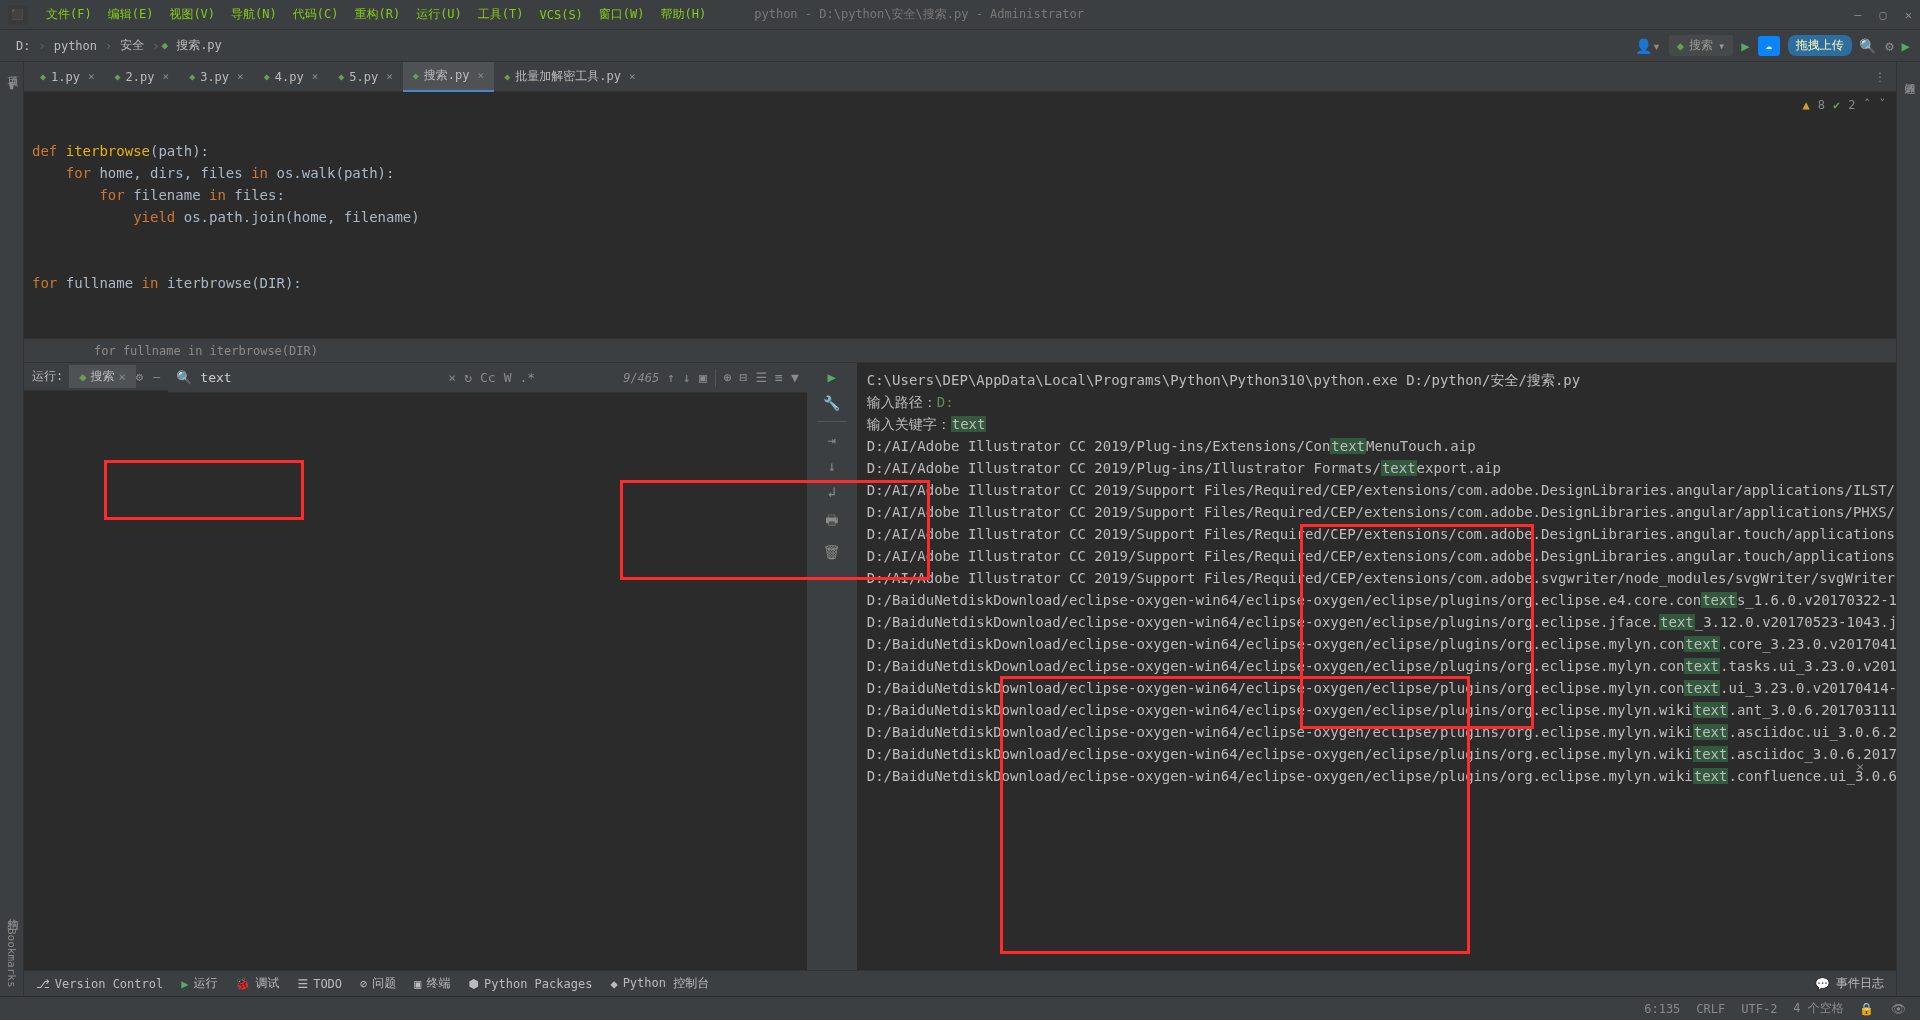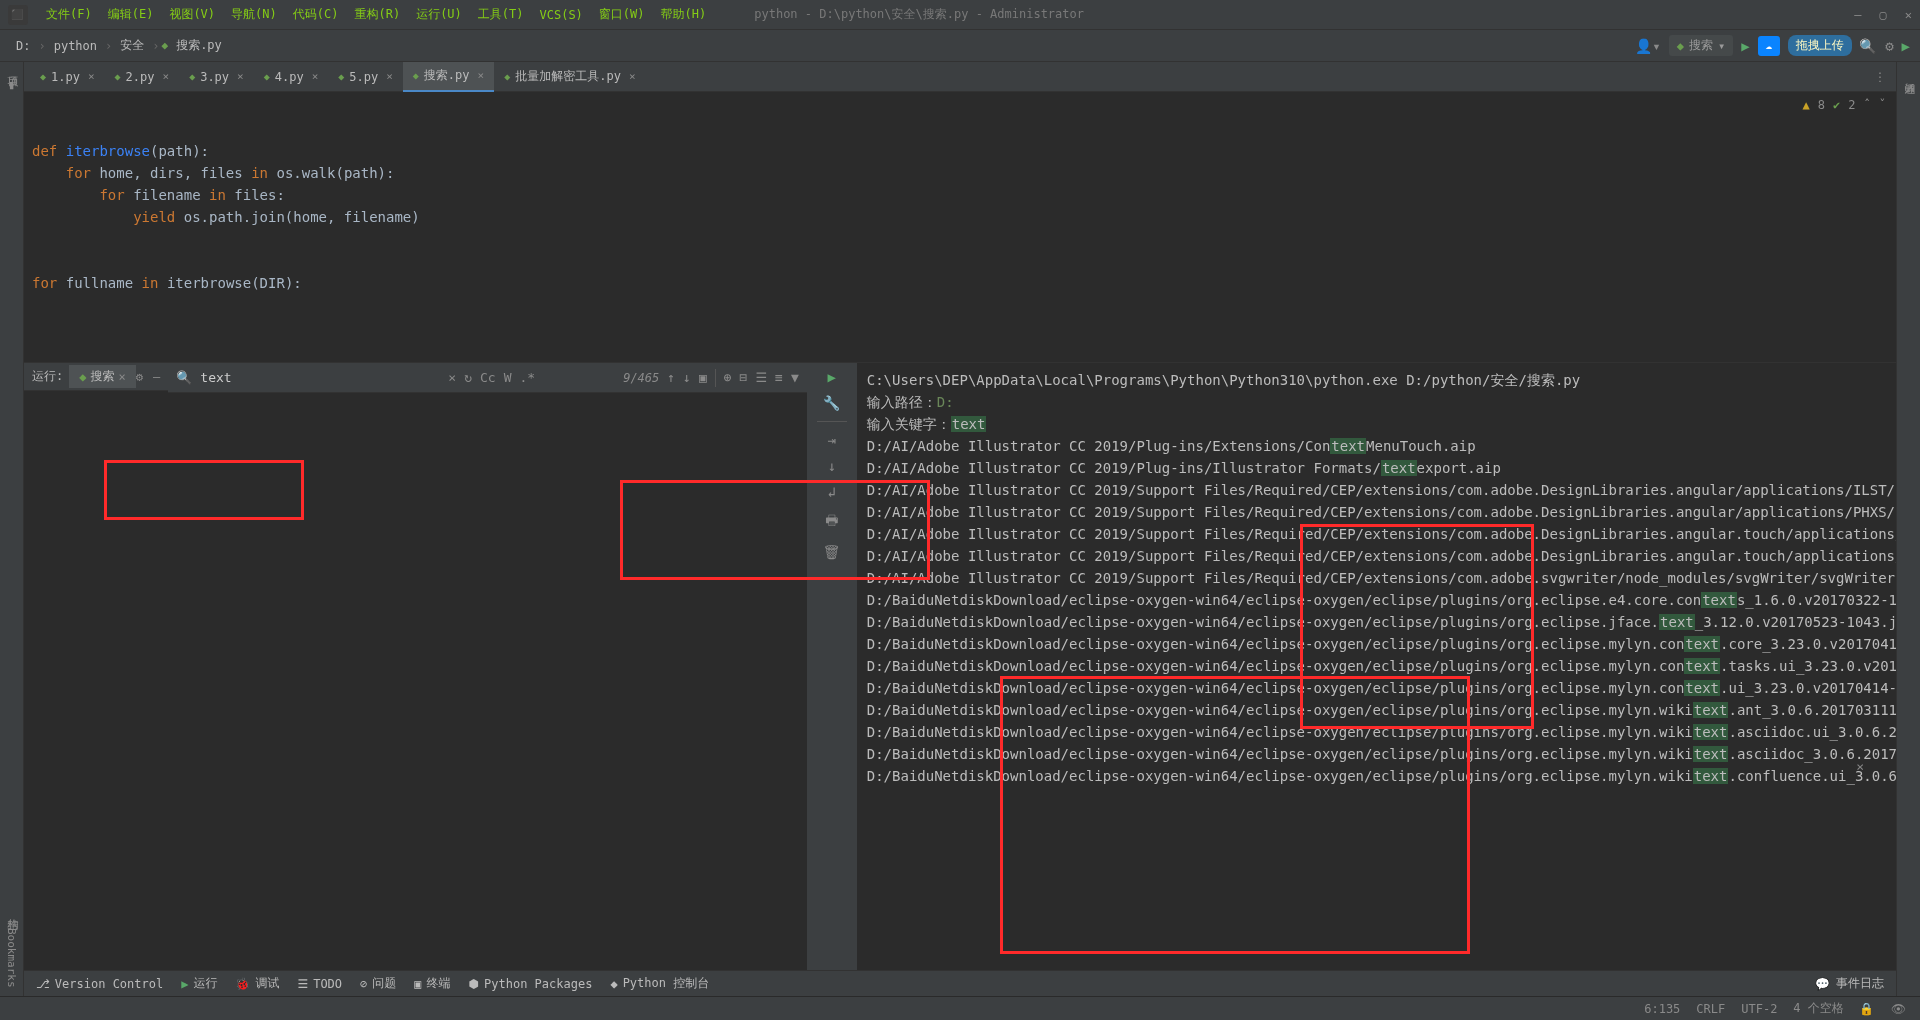--- a/index.html
+++ b/index.html
@@ -41,21 +41,21 @@
 .tabs .more { margin-left:auto; padding-right:10px; color:#8a8a8a; cursor:pointer; }
 
 .inspect { position:absolute; right:10px; top:36px; display:flex; gap:8px; align-items:center; color:#8a8a8a; font-size:12px; }
 .inspect .warn { color:#c9a227; }
 .inspect .ok { color:#6a9e4e; }
 
 .code { flex:1; display:flex; overflow:hidden; font-family:Consolas,monospace; font-size:14px; line-height:22px; }
 .gutter { width:60px; text-align:right; padding-right:12px; color:#606366; background:#313335; padding-top:4px; }
 .codebody { flex:1; padding:4px 0 0 8px; white-space:pre; color:#a9b7c6; }
 .kw { color:#cc7832; }
-.fn { color:#3b82f6; }
+.fn { color:#eab308; }
 
 .breadcrumb2 { height:24px; background:#3c3f41; padding-left:70px; color:#8a8a8a; display:flex; align-items:center; border-top:1px solid #323232; }
 
 
 .runpanel { position:absolute; left:24px; right:24px; top:362px; bottom:50px; background:#2b2b2b; display:flex; flex-direction:row; border-top:1px solid #323232; }
 .run-header { height:28px; background:#3c3f41; display:flex; align-items:center; padding:0 8px; border-bottom:1px solid #323232; }
 .run-header .lbl { color:#bbb; }
 .run-header .tab2 { background:#4e5254; padding:3px 10px; margin-left:6px; display:flex; align-items:center; gap:4px; }
 .run-header .right { margin-left:auto; display:flex; gap:10px; color:#8a8a8a; }
 
@@ -199,20 +199,21 @@
 <span></span>
 <span class="kw">def </span><span class="fn">iterbrowse</span><span>(path):</span>
 <span class="kw">    for </span><span>home, dirs, files </span><span class="kw">in </span><span>os.walk(path):</span>
 <span class="kw">        for </span><span>filename </span><span class="kw">in </span><span>files:</span>
 <span class="kw">            yield </span><span>os.path.join(home, filename)</span>
 <span></span>
 <span></span>
 <span class="kw">for </span><span>fullname </span><span class="kw">in </span><span>iterbrowse(DIR):</span>
     </div>
   </div>
+  <div class="breadcrumb2">for fullname in iterbrowse(DIR)</div>
 </div>
 
 <div class="mini"></div>
 
 <div class="runpanel">
   <div class="run-header">
     <span class="lbl">运行:</span>
     <div class="tab2">
       <span style="color:#6a9e4e">◆</span>
       <span>搜索</span>

